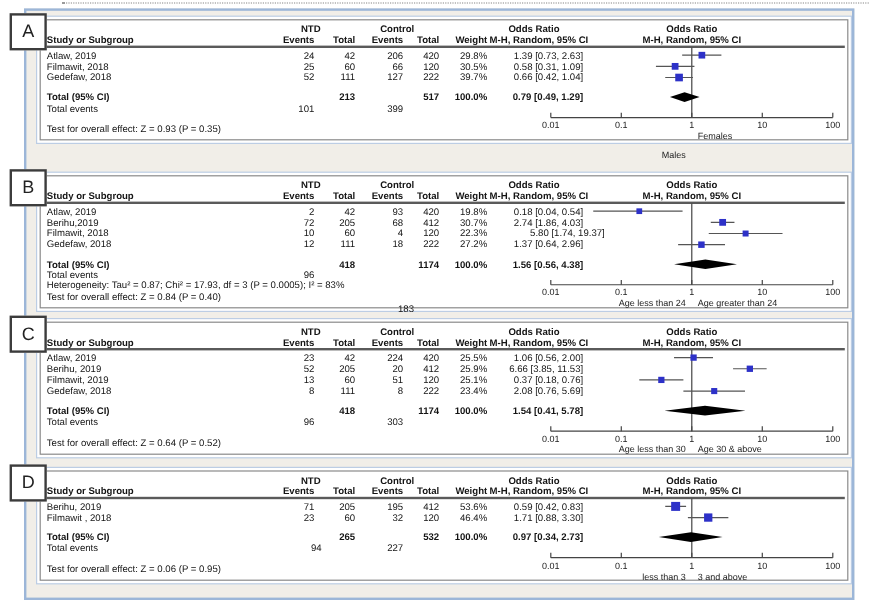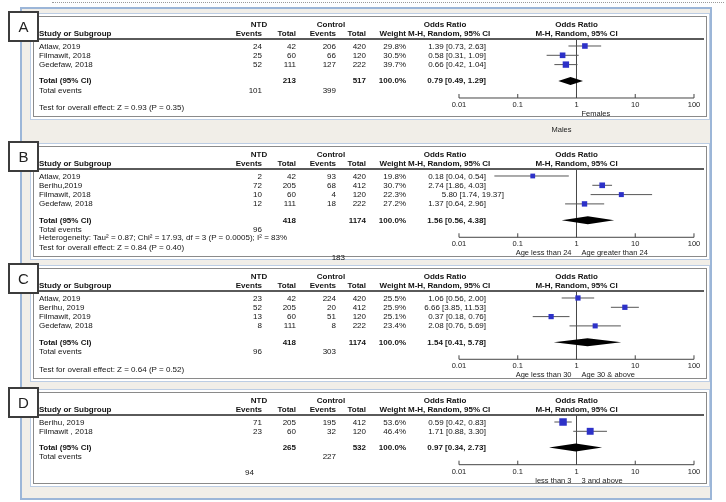--- a/index.html
+++ b/index.html
@@ -298,22 +298,23 @@
       <div class="cell r" style="left: 264px; width: 38px; top: 33.8px;">32</div>
       <div class="cell r" style="left: 304px; width: 28px; top: 33.8px;">120</div>
       <div class="cell r" style="left: 334px; width: 38px; top: 33.8px;">46.4%</div>
       <div class="cell r" style="left: 374px; width: 78px; top: 33.8px;">1.71 [0.88, 3.30]</div>
       <div class="cell b" style="left: 5px; width: 160px; top: 50.1px;">Total (95% CI)</div>
       <div class="cell r b" style="left: 230px; width: 32px; top: 50.1px;">265</div>
       <div class="cell r b" style="left: 304px; width: 28px; top: 50.1px;">532</div>
       <div class="cell r b" style="left: 334px; width: 38px; top: 50.1px;">100.0%</div>
       <div class="cell r b" style="left: 374px; width: 78px; top: 50.1px;">0.97 [0.34, 2.73]</div>
       <div class="cell" style="left: 5px; width: 160px; top: 59.4px;">Total events</div>
-      <div class="cell r" style="left: 182px; width: 38px; top: 59.4px; margin-top: 16px;">94</div>
+      <div class="cell r" style="left: 196px; width: 38px; top: 59.4px;">94</div>
       <div class="cell r" style="left: 264px; width: 38px; top: 59.4px;">227</div>
+      <div class="cell" style="left: 5px; width: 410px; top: 77px;">Test for overall effect: Z = 0.06 (P = 0.95)</div>
       <svg class="plot-svg" width="672" height="90" viewBox="0 0 672 90">
         <line x1="542.5" y1="22.5" x2="542.5" y2="71.7" stroke="#444" stroke-width="1"></line>
         <line x1="425" y1="71.7" x2="660" y2="71.7" stroke="#444" stroke-width="1"></line>
         <line x1="425" y1="67.7" x2="425" y2="71.7" stroke="#444" stroke-width="1"></line>
         <line x1="483.75" y1="67.7" x2="483.75" y2="71.7" stroke="#444" stroke-width="1"></line>
         <line x1="542.5" y1="67.7" x2="542.5" y2="71.7" stroke="#444" stroke-width="1"></line>
         <line x1="601.25" y1="67.7" x2="601.25" y2="71.7" stroke="#444" stroke-width="1"></line>
         <line x1="660" y1="67.7" x2="660" y2="71.7" stroke="#444" stroke-width="1"></line>
         <line x1="520.3658958108766" y1="29" x2="537.7458379270944" y2="29" stroke="#555" stroke-width="1"></line>
         <rect x="525.2935556839759" y="25.256" width="7.488" height="7.488" fill="#2d31c8"></rect>

